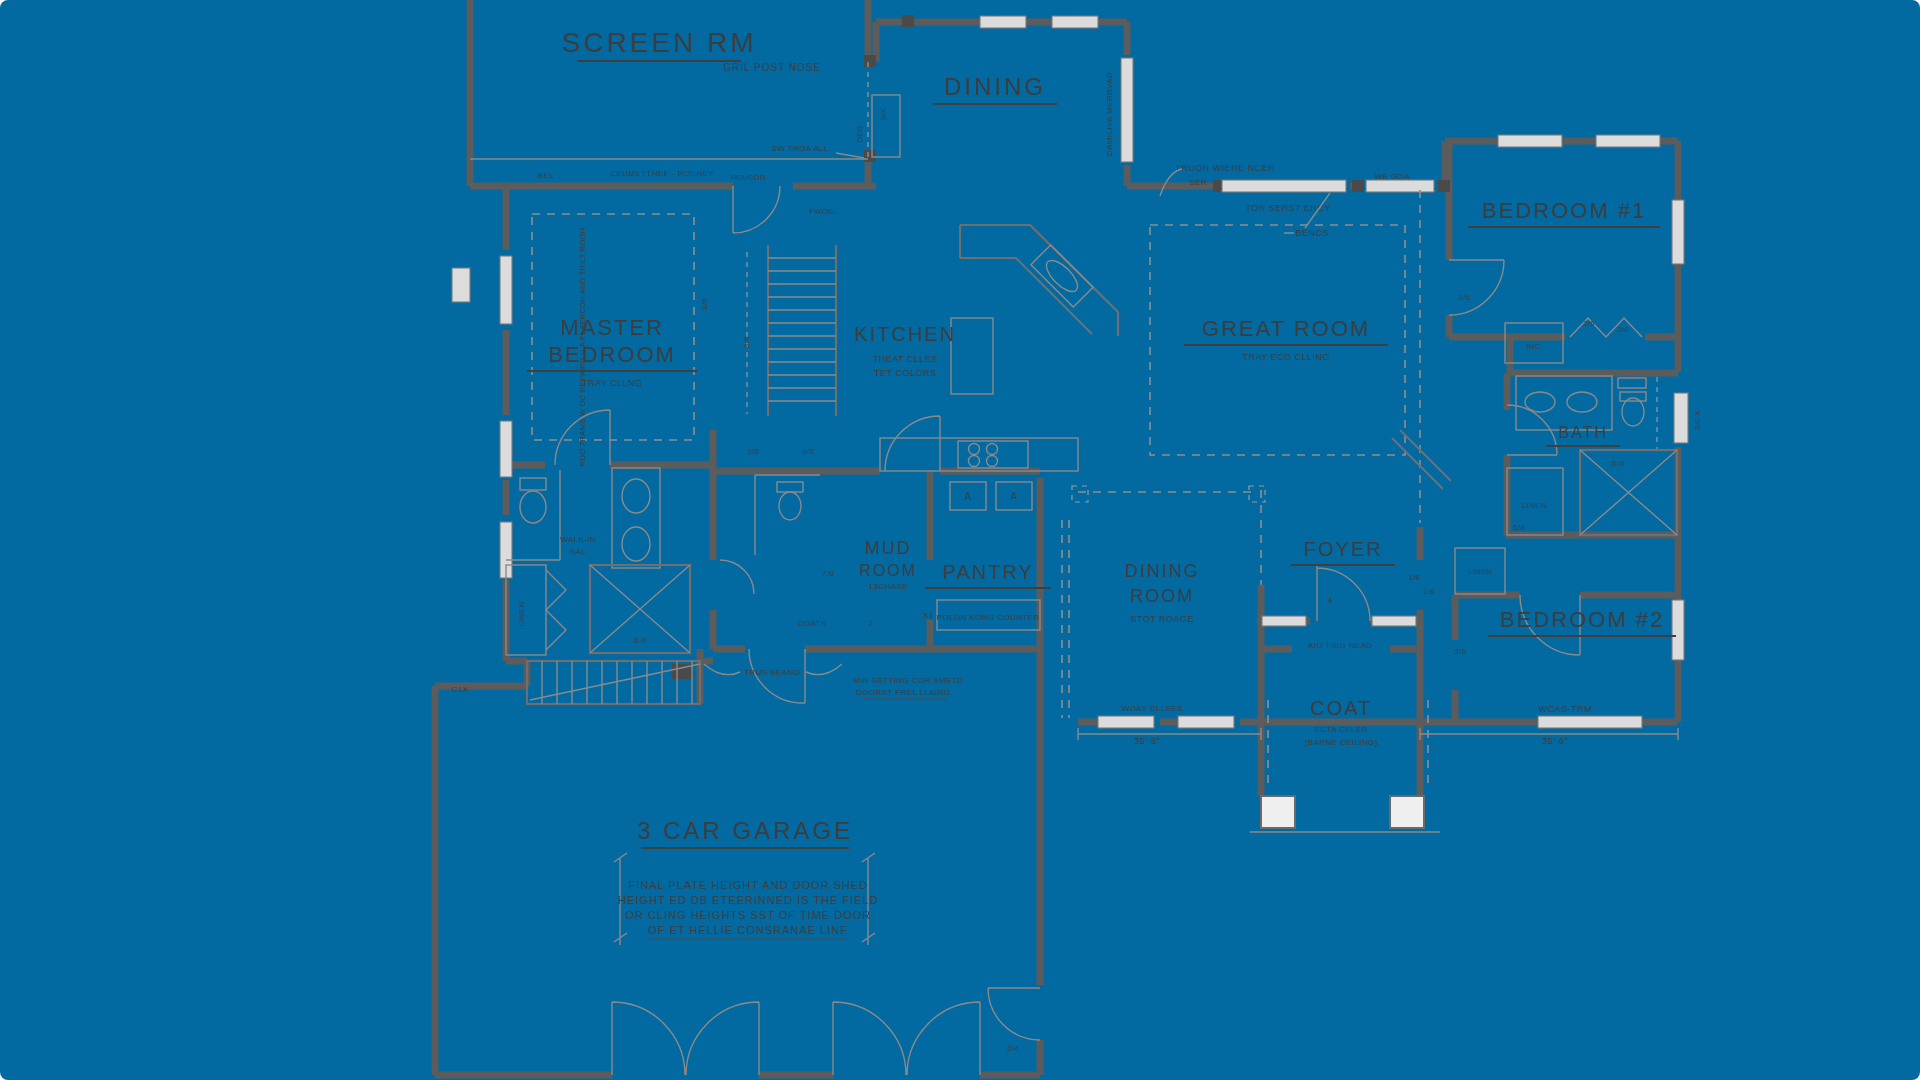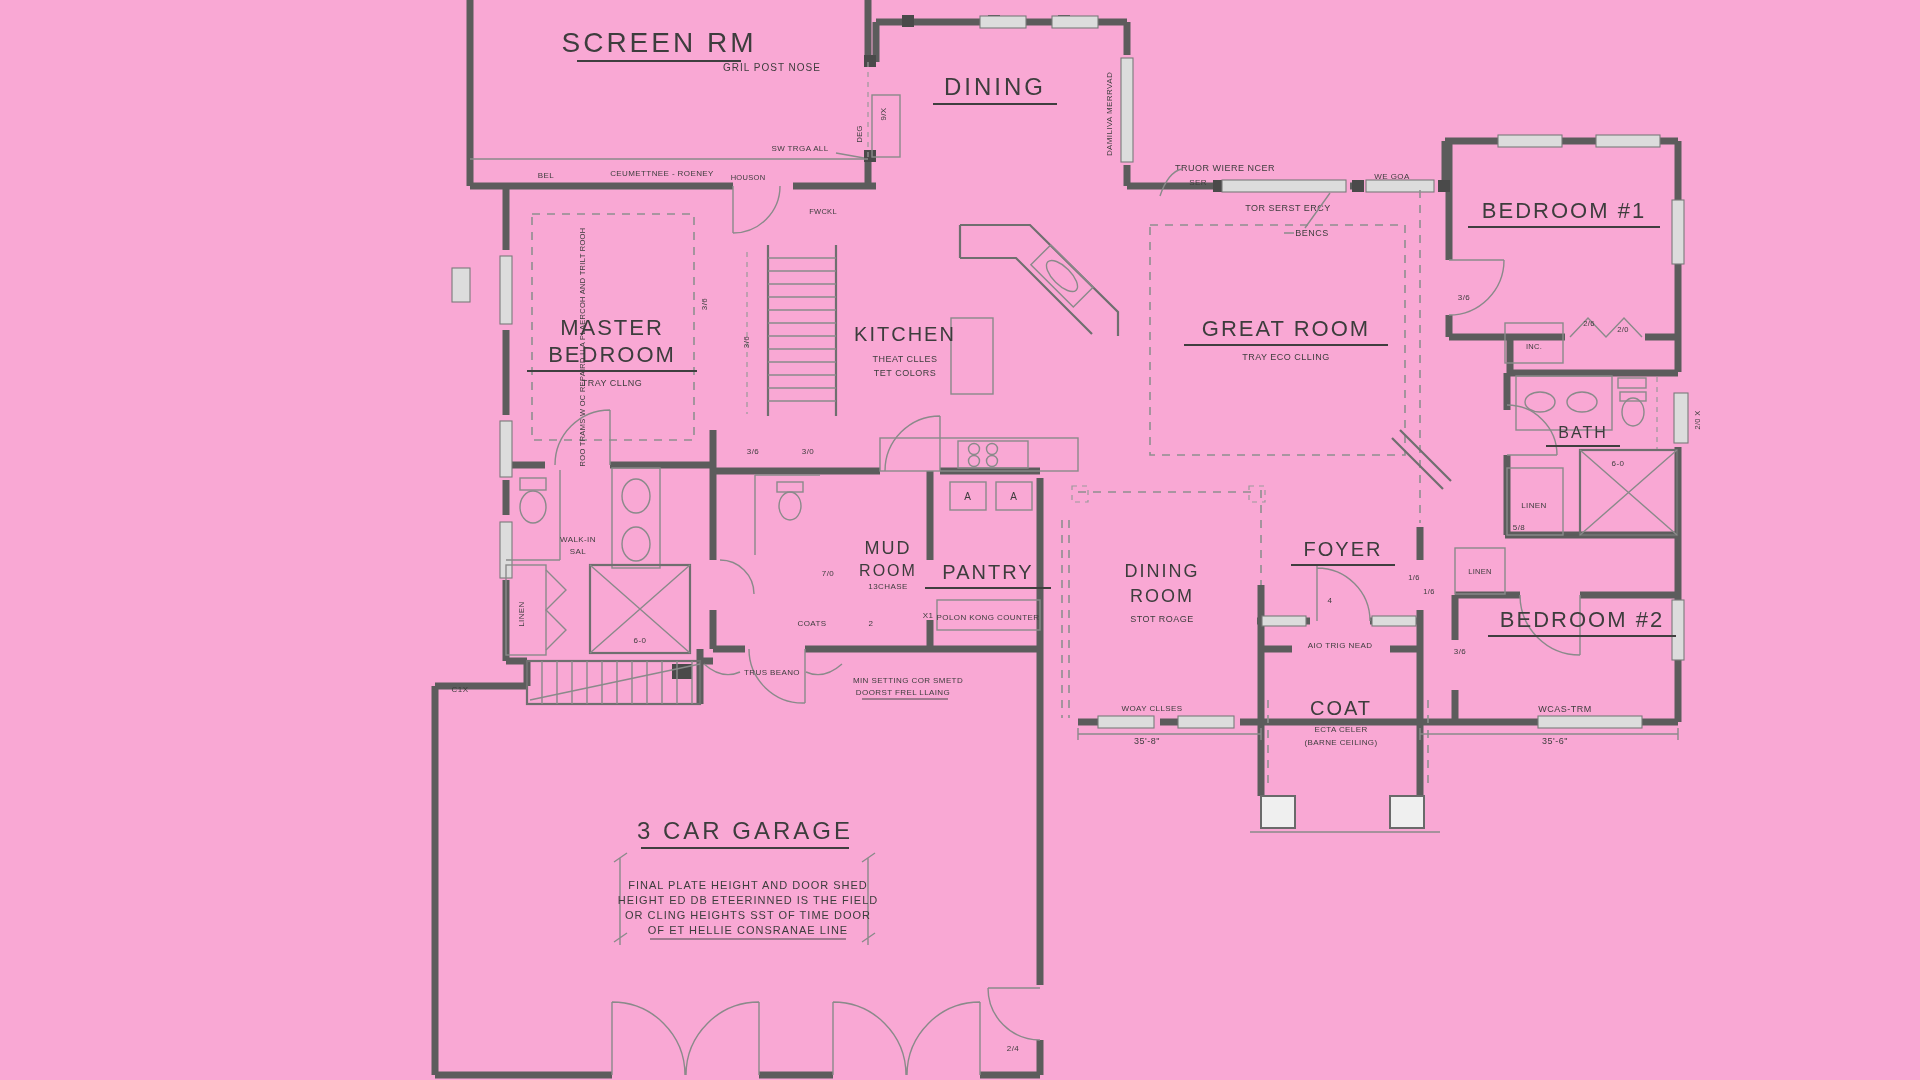--- a/index.html
+++ b/index.html
@@ -1,17 +1,17 @@
 <!DOCTYPE html>
 <html><head>
 <meta charset="utf-8">
 <style>
   html,body{margin:0;padding:0;background:#ffffff;}
-  .stage{position:relative;width:1920px;height:1080px;background:#f9a8d4;overflow:hidden;
-         font-family:"Liberation Sans",sans-serif;}
+  .stage{position:relative;width:1920px;height:1080px;background:#0369a1;overflow:hidden;
+         font-family:"Liberation Sans",sans-serif;border-radius:8px;}
   svg{display:block;}
   .wall{stroke:#5c5c5c;stroke-width:7;fill:none;stroke-linecap:butt;}
   .thin{stroke:#8a8a8a;stroke-width:1.4;fill:none;}
   .thin2{stroke:#6f6f6f;stroke-width:2.2;fill:none;}
   .dash{stroke:#8f8f8f;stroke-width:1.6;fill:none;stroke-dasharray:8 7;}
   .dash2{stroke:#9a9a9a;stroke-width:1.2;fill:none;stroke-dasharray:5 5;}
   .win{fill:#dcdcdc;stroke:#7a7a7a;stroke-width:1.1;}
   .node{fill:#4a4a4a;stroke:none;}
   .ped{fill:#efefef;stroke:#6a6a6a;stroke-width:2;}
   .ul{stroke:#3f3f3f;stroke-width:2;fill:none;}

